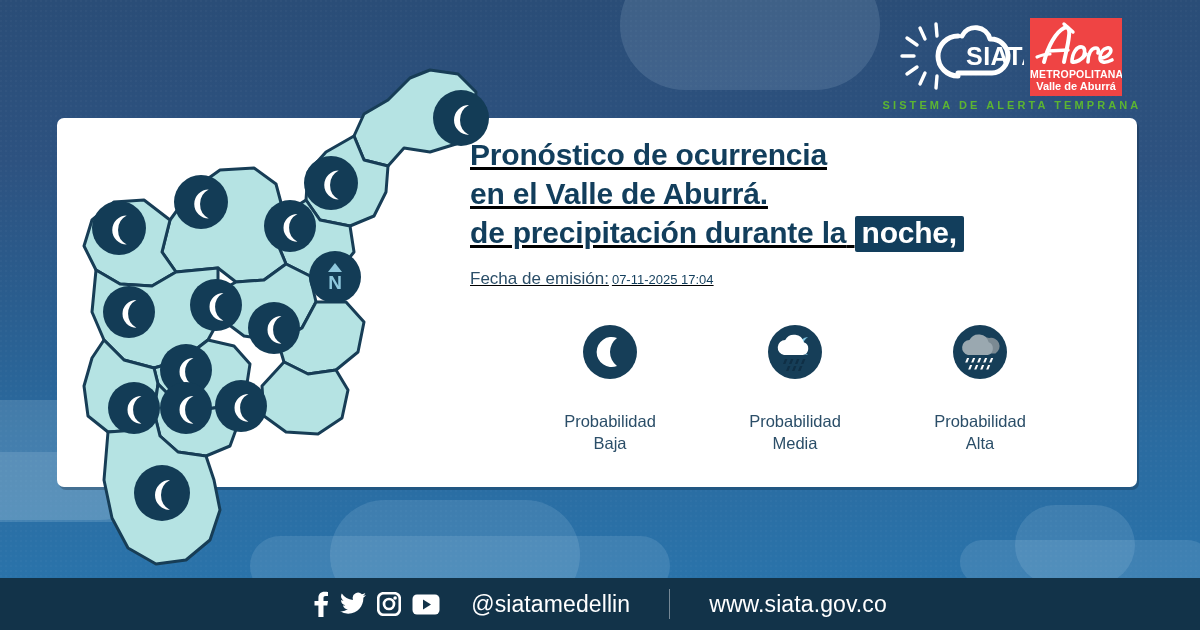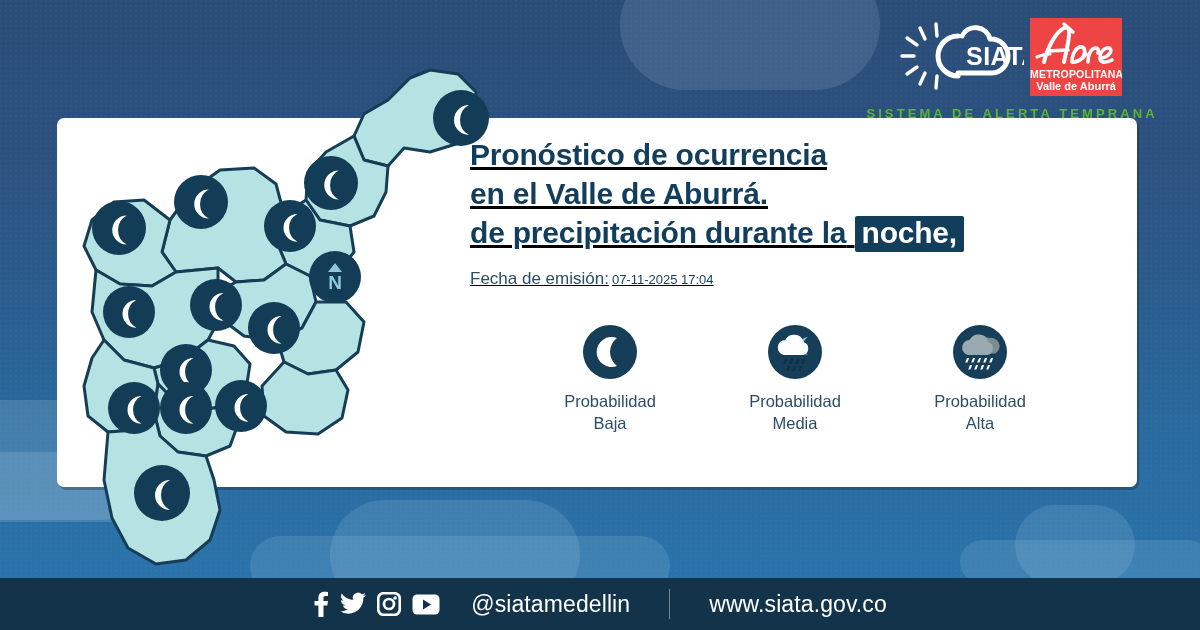--- a/index.html
+++ b/index.html
@@ -63,21 +63,21 @@
   }
   .fecha{margin-top:17px;font-size:17px;color:#2b4e68;white-space:nowrap;}
   .fecha .lbl{font-weight:400;}
   .fecha .val{font-size:13px;color:#123e5c;margin-left:3px;}
 
   
   .legend{
     position:absolute;left:470px;top:325px;width:650px;
     display:flex;justify-content:center;align-items:flex-start;gap:0;
   }
-  .leg-item{width:185px;display:flex;flex-direction:column;align-items:center;}
+  .leg-item{width:185px;display:flex;flex-direction:column;align-items:center;gap:20px;}
   .leg-icon{width:54px;height:54px;border-radius:50%;background:#163e58;position:relative;}
   .leg-icon svg{position:absolute;left:0;top:0;}
   .leg-label{
     margin-top:12px;font-size:16.5px;color:#2b4e68;line-height:1.32;text-align:center;
   }
 
   
   .logos{position:absolute;left:896px;top:18px;width:226px;height:96px;}
   .siata-logo{position:absolute;left:0;top:2px;width:128px;height:72px;}
   .area-logo{
@@ -87,23 +87,23 @@
   .area-script{position:absolute;left:4px;top:2px;width:84px;height:50px;}
   .area-l1{
     position:absolute;left:0;top:50px;width:92px;text-align:center;color:#ffffff;
     font-size:10.5px;font-weight:700;letter-spacing:.2px;
   }
   .area-l2{
     position:absolute;left:0;top:62px;width:92px;text-align:center;color:#ffffff;
     font-size:11px;font-weight:700;
   }
   .sat-strip{
-    position:absolute;left:6px;top:88px;width:220px;height:14px;
+    position:absolute;left:6px;top:80px;width:220px;height:14px;
     display:flex;align-items:center;justify-content:center;
-    color:#5cb531;font-size:13px;font-weight:700;letter-spacing:3.1px;
+    color:#5cb531;font-size:11px;font-weight:700;letter-spacing:3.1px;
     white-space:nowrap;
   }
 
   
   .footer{
     position:absolute;left:0;top:578px;width:1200px;height:52px;background:#123349;
     display:flex;align-items:center;justify-content:center;gap:13px;
   }
   .f-social{display:flex;align-items:center;gap:11px;}
   .f-social svg{display:block;}

